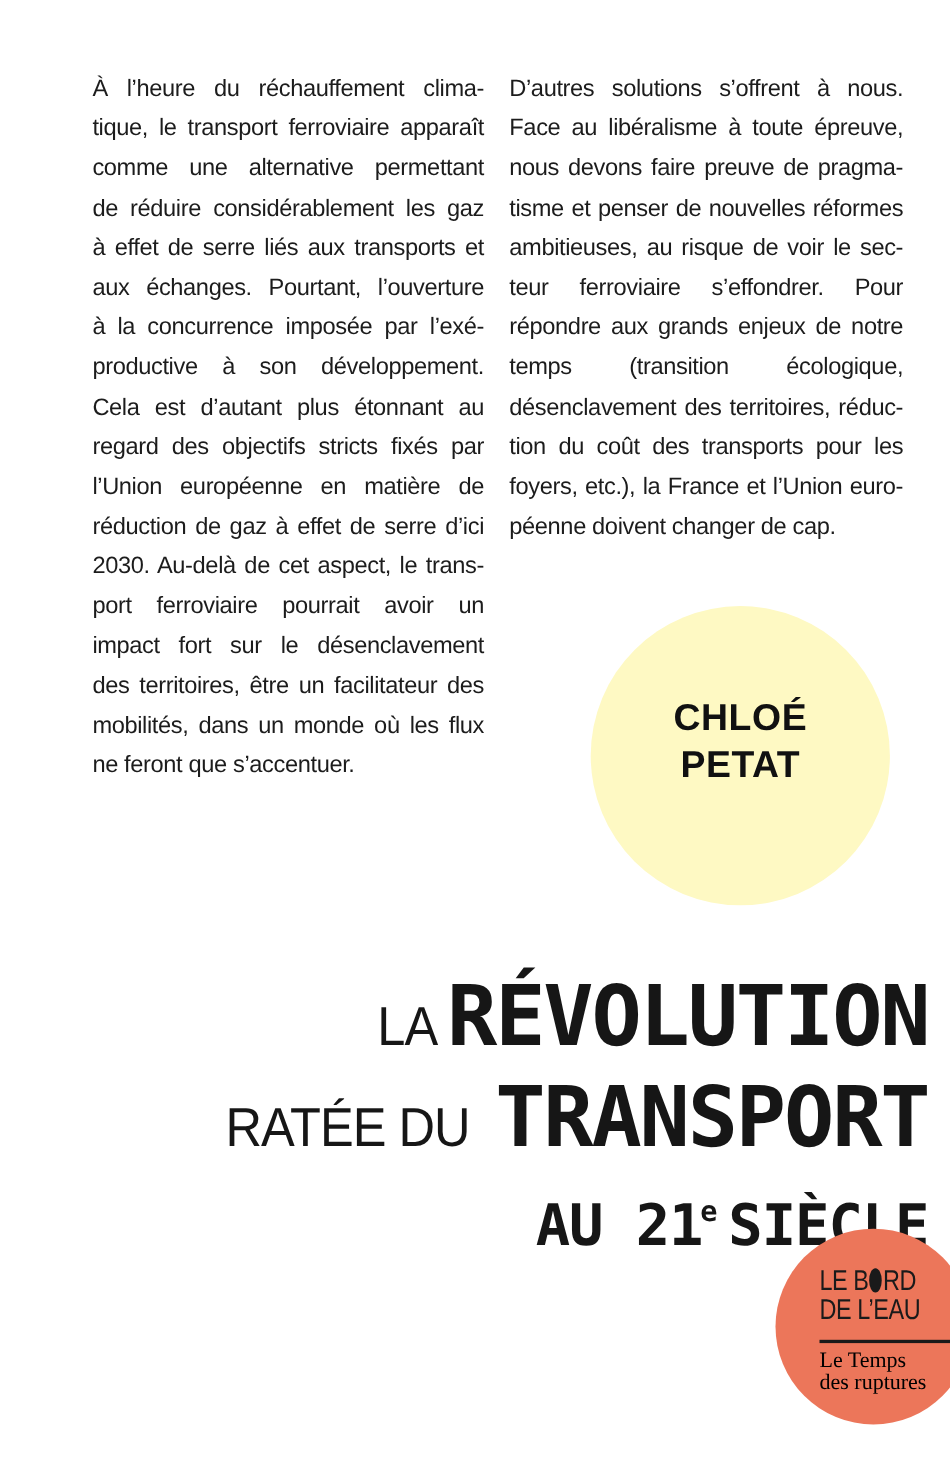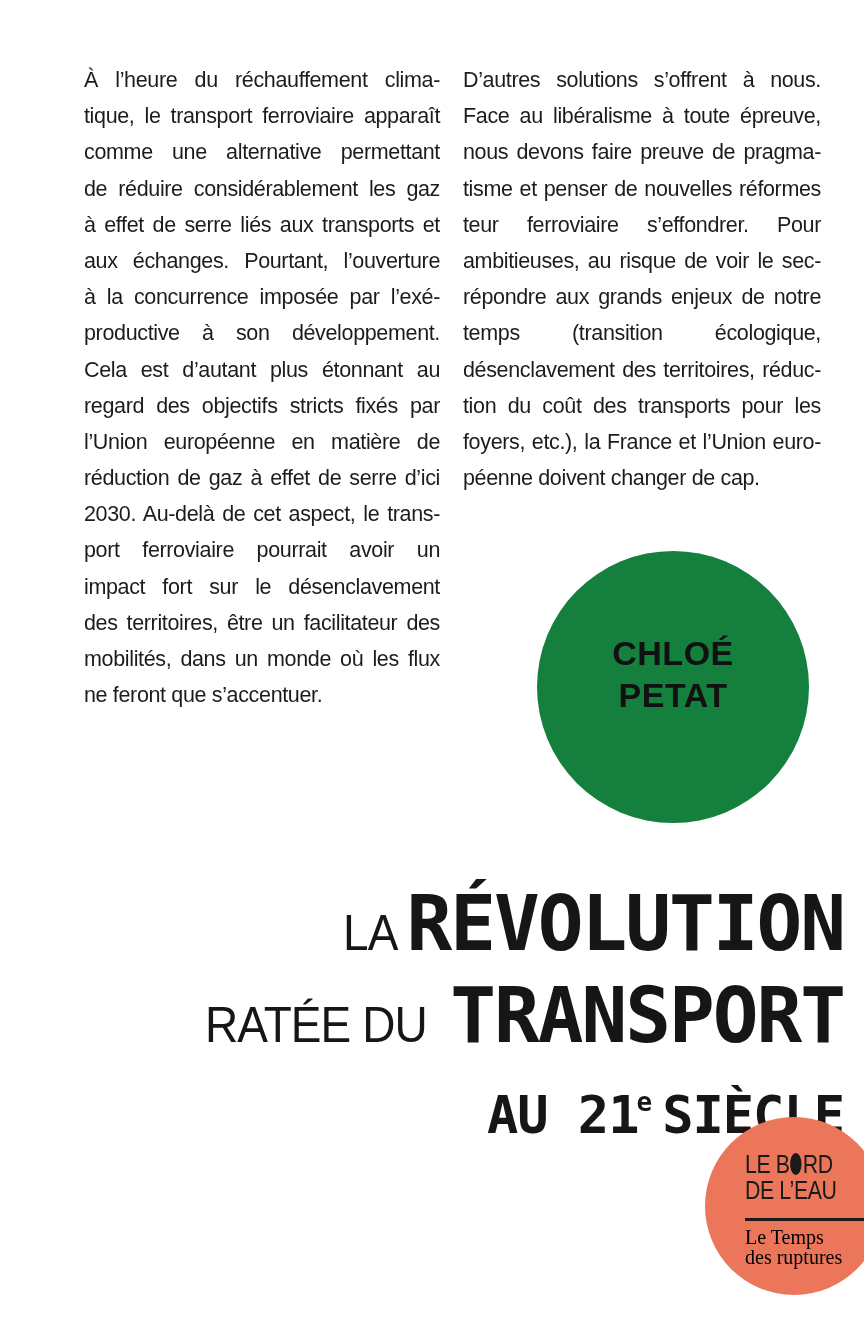--- a/index.html
+++ b/index.html
@@ -42,21 +42,21 @@
     }
 
     
     .author-circle {
       position: absolute;
       left: 537px;
       top: 551px;
       width: 272px;
       height: 272px;
       border-radius: 50%;
-      background: #15803d;
+      background: #fef9c3;
       display: flex;
       flex-direction: column;
       align-items: center;
       justify-content: center;
       padding-bottom: 26px;
     }
     .author-name {
       font-family: "Liberation Sans", sans-serif;
       font-weight: 700;
       font-size: 34px;
@@ -190,22 +190,22 @@
   <span class="blurb-line">des territoires, être un facilitateur des</span>
   <span class="blurb-line">mobilités, dans un monde où les flux</span>
   <span class="blurb-line last">ne feront que s’accentuer.</span>
 </div>
 
 <div class="blurb-col right">
   <span class="blurb-line">D’autres solutions s’offrent à nous.</span>
   <span class="blurb-line">Face au libéralisme à toute épreuve,</span>
   <span class="blurb-line">nous devons faire preuve de pragma-</span>
   <span class="blurb-line">tisme et penser de nouvelles réformes</span>
+  <span class="blurb-line">ambitieuses, au risque de voir le sec-</span>
   <span class="blurb-line">teur ferroviaire s’effondrer. Pour</span>
-  <span class="blurb-line">ambitieuses, au risque de voir le sec-</span>
   <span class="blurb-line">répondre aux grands enjeux de notre</span>
   <span class="blurb-line">temps (transition écologique,</span>
   <span class="blurb-line">désenclavement des territoires, réduc-</span>
   <span class="blurb-line">tion du coût des transports pour les</span>
   <span class="blurb-line">foyers, etc.), la France et l’Union euro-</span>
   <span class="blurb-line last">péenne doivent changer de cap.</span>
 </div>
 
 <div class="author-circle">
   <div class="author-name">CHLOÉ</div>

